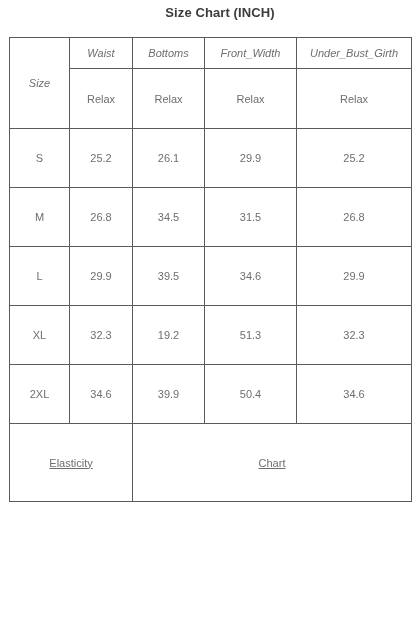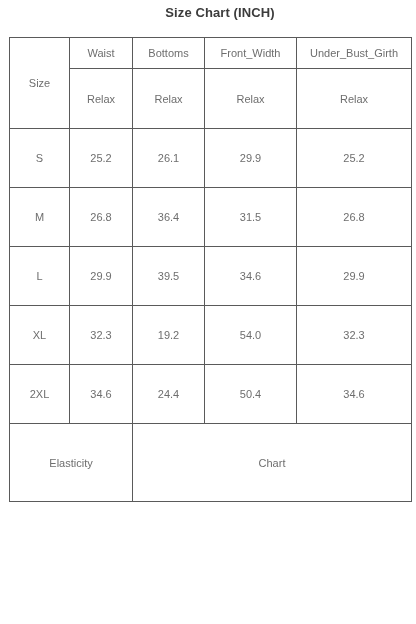--- a/index.html
+++ b/index.html
@@ -54,25 +54,25 @@
     color: #6e6e6e;
     padding: 0;
     background: #ffffff;
   }
   col.c-size    { width: 60px; }
   col.c-waist   { width: 63px; }
   col.c-bottoms { width: 72px; }
   col.c-front   { width: 92px; }
   col.c-under   { width: 115px; }
 
-  .hdr-row-1 td { height: 30px; }
+  .hdr-row-1 td { height: 30px; font-style: italic; }
   .hdr-row-2 td { height: 59px; }
   .cell-sizes   { height: 90px; }
   .data-row td  { height: 58px; }
-  .foot-row td  { height: 77px; }
+  .foot-row td  { height: 77px; text-decoration: underline; }
 
   .hdr-label { font-size: 11px; }
   .num-cell  { font-size: 11.5px; }
   .size-cell { font-size: 11.5px; }
   .foot-cell { font-size: 11.5px; }
 </style>
 </head>
 <body>
 
 <div class="page">
@@ -108,45 +108,45 @@
           <td class="size-cell">S</td>
           <td class="num-cell">25.2</td>
           <td class="num-cell">26.1</td>
           <td class="num-cell">29.9</td>
           <td class="num-cell">25.2</td>
         </tr>
 
         <tr class="data-row">
           <td class="size-cell">M</td>
           <td class="num-cell">26.8</td>
-          <td class="num-cell">36.4</td>
+          <td class="num-cell">34.5</td>
           <td class="num-cell">31.5</td>
           <td class="num-cell">26.8</td>
         </tr>
 
         <tr class="data-row">
           <td class="size-cell">L</td>
           <td class="num-cell">29.9</td>
           <td class="num-cell">39.5</td>
           <td class="num-cell">34.6</td>
           <td class="num-cell">29.9</td>
         </tr>
 
         <tr class="data-row">
           <td class="size-cell">XL</td>
           <td class="num-cell">32.3</td>
           <td class="num-cell">19.2</td>
-          <td class="num-cell">54.0</td>
+          <td class="num-cell">51.3</td>
           <td class="num-cell">32.3</td>
         </tr>
 
         <tr class="data-row">
           <td class="size-cell">2XL</td>
           <td class="num-cell">34.6</td>
-          <td class="num-cell">24.4</td>
+          <td class="num-cell">39.9</td>
           <td class="num-cell">50.4</td>
           <td class="num-cell">34.6</td>
         </tr>
 
         <tr class="foot-row">
           <td class="foot-cell" colspan="2">Elasticity</td>
           <td class="foot-cell" colspan="3">Chart</td>
         </tr>
       </tbody>
     </table>

